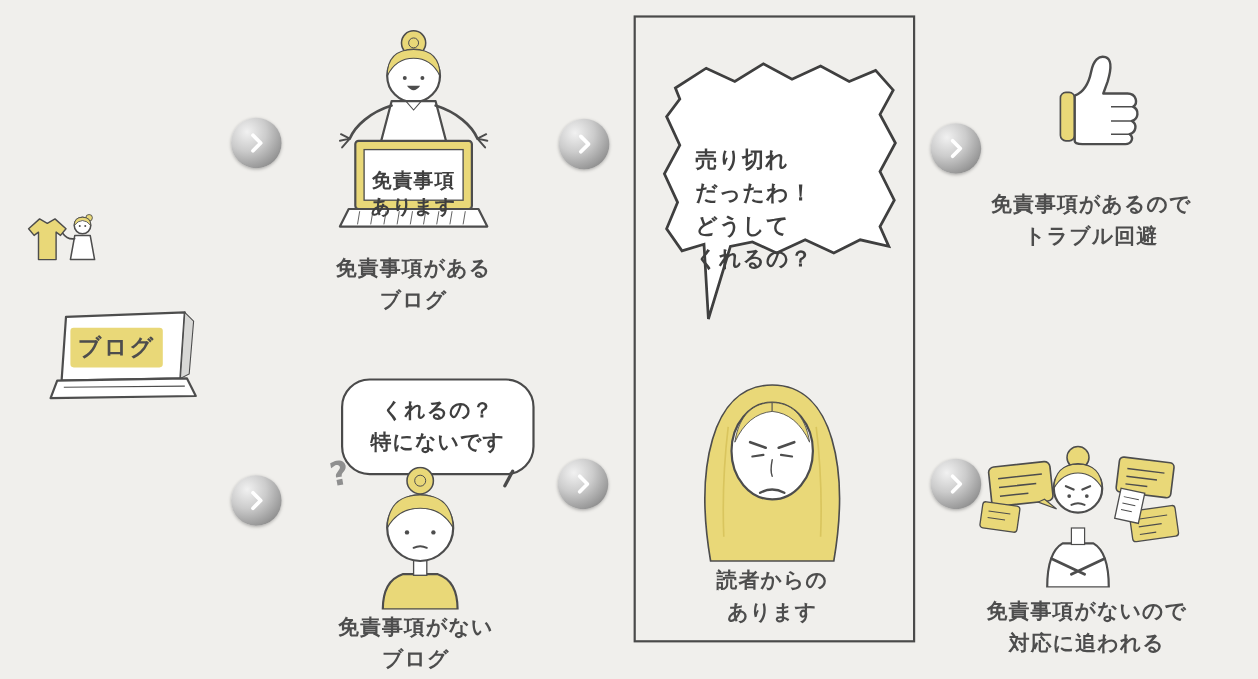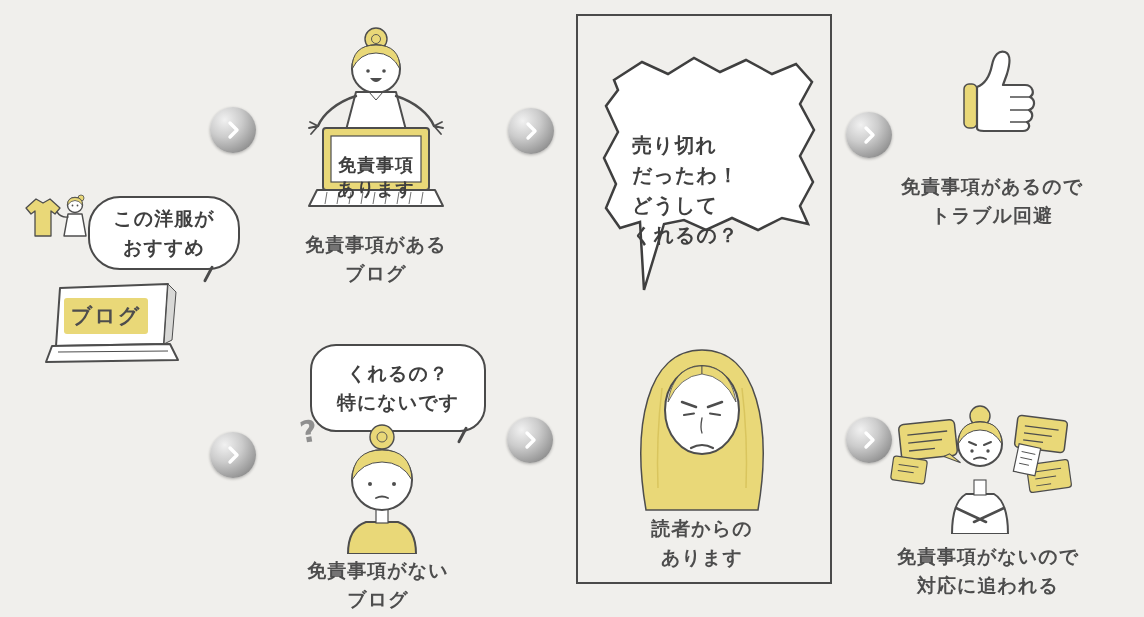--- a/index.html
+++ b/index.html
@@ -66,25 +66,20 @@
       <circle cx="59" cy="6" r="3" fill="#e9d878" stroke="#4d4d4d" stroke-width="0.8"></circle>
       <circle cx="53" cy="13" r="7.5" fill="#fff" stroke="#4d4d4d" stroke-width="1.4"></circle>
       <path d="M45.5 13 Q45.5 5.5 53 5.5 Q60.5 5.5 60.5 13 Q57 8.5 53 8.5 Q49 8.5 45.5 13 Z" fill="#e9d878" stroke="#4d4d4d" stroke-width="0.8"></path>
       <circle cx="50.5" cy="13.5" r="0.9" fill="#4d4d4d"></circle>
       <circle cx="55.5" cy="13.5" r="0.9" fill="#4d4d4d"></circle>
       <path d="M46 22 L60 22 L64 44 L42 44 Z" fill="#fff" stroke="#4d4d4d" stroke-width="1.4" stroke-linejoin="round"></path>
       <path d="M46 25 Q39 26 35 20" fill="none" stroke="#4d4d4d" stroke-width="1.4" stroke-linecap="round"></path>
     </svg>
   </div>
 
-  <div class="bubble" style="left:88px; top:196px; width:148px; height:70px; border-radius:32px;">
-    <span>この洋服が
-おすすめ</span>
-    <span class="tick" style="right:28px; bottom:-15px; transform:rotate(28deg);"></span>
-  </div>
 
   <div class="abs" style="left:44px; top:282px; width:136px; height:96px;">
     <svg width="136" height="96" viewBox="0 0 136 96">
       <polygon points="16,6 124,2 120,62 12,64" fill="#fff" stroke="#4d4d4d" stroke-width="2" stroke-linejoin="round"></polygon>
       <polygon points="124,2 132,10 128,58 120,62" fill="#d8d8d6" stroke="#4d4d4d" stroke-width="1"></polygon>
       <polygon points="8,64 126,62 134,78 2,80" fill="#fff" stroke="#4d4d4d" stroke-width="2" stroke-linejoin="round"></polygon>
       <path d="M14 70 L124 69" stroke="#4d4d4d" stroke-width="1"></path>
     </svg>
     <div class="blog-label" style="left:20px; top:16px; width:84px; height:36px;">ブログ</div>
   </div>

